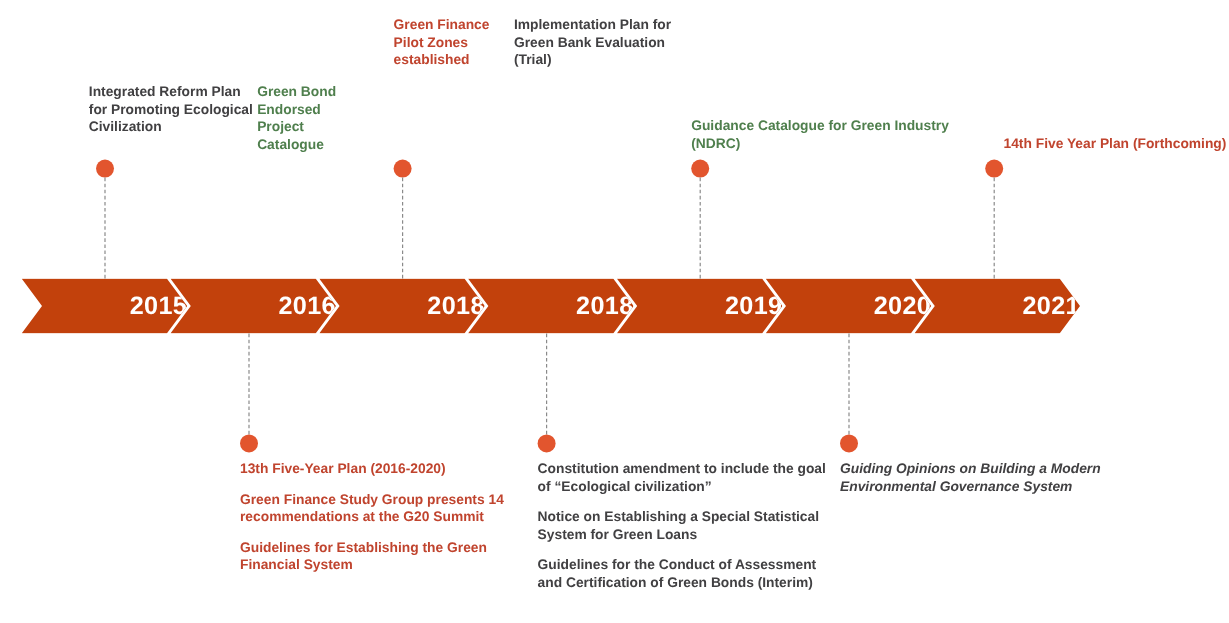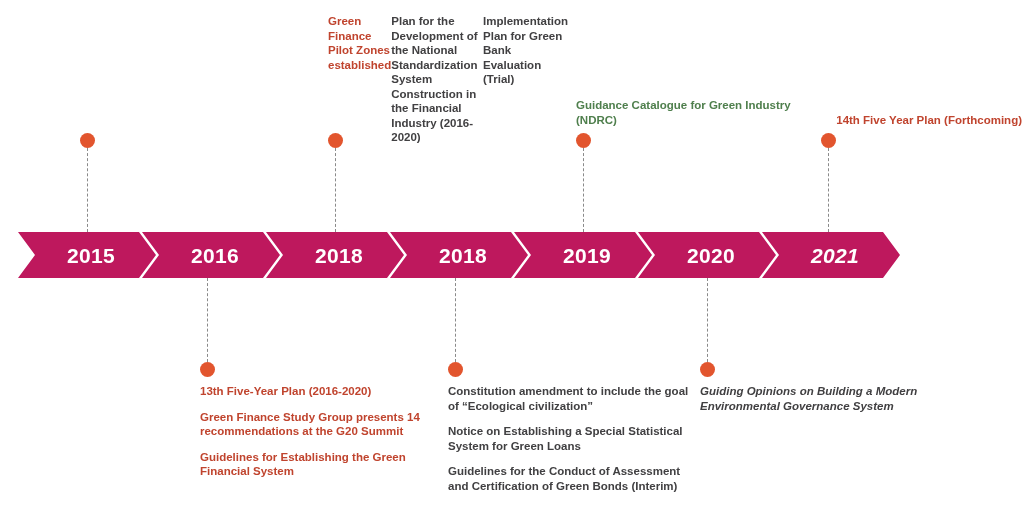--- a/index.html
+++ b/index.html
@@ -25,24 +25,24 @@
     position: absolute;
     left: 18px;
     top: 232px;
     width: 880px;
     height: 46px;
   }
   .chevron {
     position: absolute;
     top: 0;
     height: 46px;
-    background: #be185d;
+    background: #c2410c;
     display: flex;
     align-items: center;
-    justify-content: center;
+    justify-content: flex-end;
     -webkit-clip-path: polygon(0 0, calc(100% - 17px) 0, 100% 50%, calc(100% - 17px) 100%, 0 100%, 17px 50%);
     clip-path: polygon(0 0, calc(100% - 17px) 0, 100% 50%, calc(100% - 17px) 100%, 0 100%, 17px 50%);
   }
   .chevron-label {
     color: #ffffff;
     font-size: 21px;
     font-weight: 700;
     letter-spacing: 0.3px;
     padding-left: 8px;
     line-height: 1;
@@ -79,24 +79,27 @@
   .note.gray  { color: #414042; }
   .note.green { color: #4f7f4d; }
   .note.red   { color: #c0442e; }
   .note-block.above { display: flex; flex-direction: row; justify-content: flex-end; }
 </style>
 </head>
 <body>
 
 <div id="timeline-canvas">
 
+  <div class="note-block above" style="left:74px; top:70px; width:235px; height:60px;">
+    <p class="note gray">Integrated Reform Plan for Promoting Ecological Civilization</p>
+    <p class="note green">Green Bond Endorsed Project Catalogue</p>
+  </div>
 
   <div class="note-block above" style="left:328px; top:14px; width:240px; height:117px;">
     <p class="note red">Green Finance Pilot Zones established</p>
-    <p class="note gray">Plan for the Development of the National Standardization System Construction in the Financial Industry (2016-2020)</p>
     <p class="note gray">Implementation Plan for Green Bank Evaluation (Trial)</p>
   </div>
 
   <div class="note-block above" style="left:576px; top:98px; width:235px; height:32px;">
     <p class="note green">Guidance Catalogue for Green Industry (NDRC)</p>
   </div>
 
   <div class="note-block above" style="left:822px; top:113px; width:200px; height:18px;">
     <p class="note red">14th Five Year Plan (Forthcoming)</p>
   </div>
@@ -125,21 +128,21 @@
     </div>
     <div class="chevron" style="left:372px; width:138px;">
       <span class="chevron-label">2018</span>
     </div>
     <div class="chevron" style="left:496px; width:138px;">
       <span class="chevron-label">2019</span>
     </div>
     <div class="chevron" style="left:620px; width:138px;">
       <span class="chevron-label">2020</span>
     </div>
-    <div class="chevron" style="left:744px; width:138px;font-style:italic;">
+    <div class="chevron" style="left:744px; width:138px;">
       <span class="chevron-label">2021</span>
     </div>
   </div>
 
   <div class="stem" style="left:207px; top:278px; height:84px;"></div>
   <div class="dot" style="left:200px; top:362px;"></div>
 
   <div class="stem" style="left:455px; top:278px; height:84px;"></div>
   <div class="dot" style="left:448px; top:362px;"></div>
 

